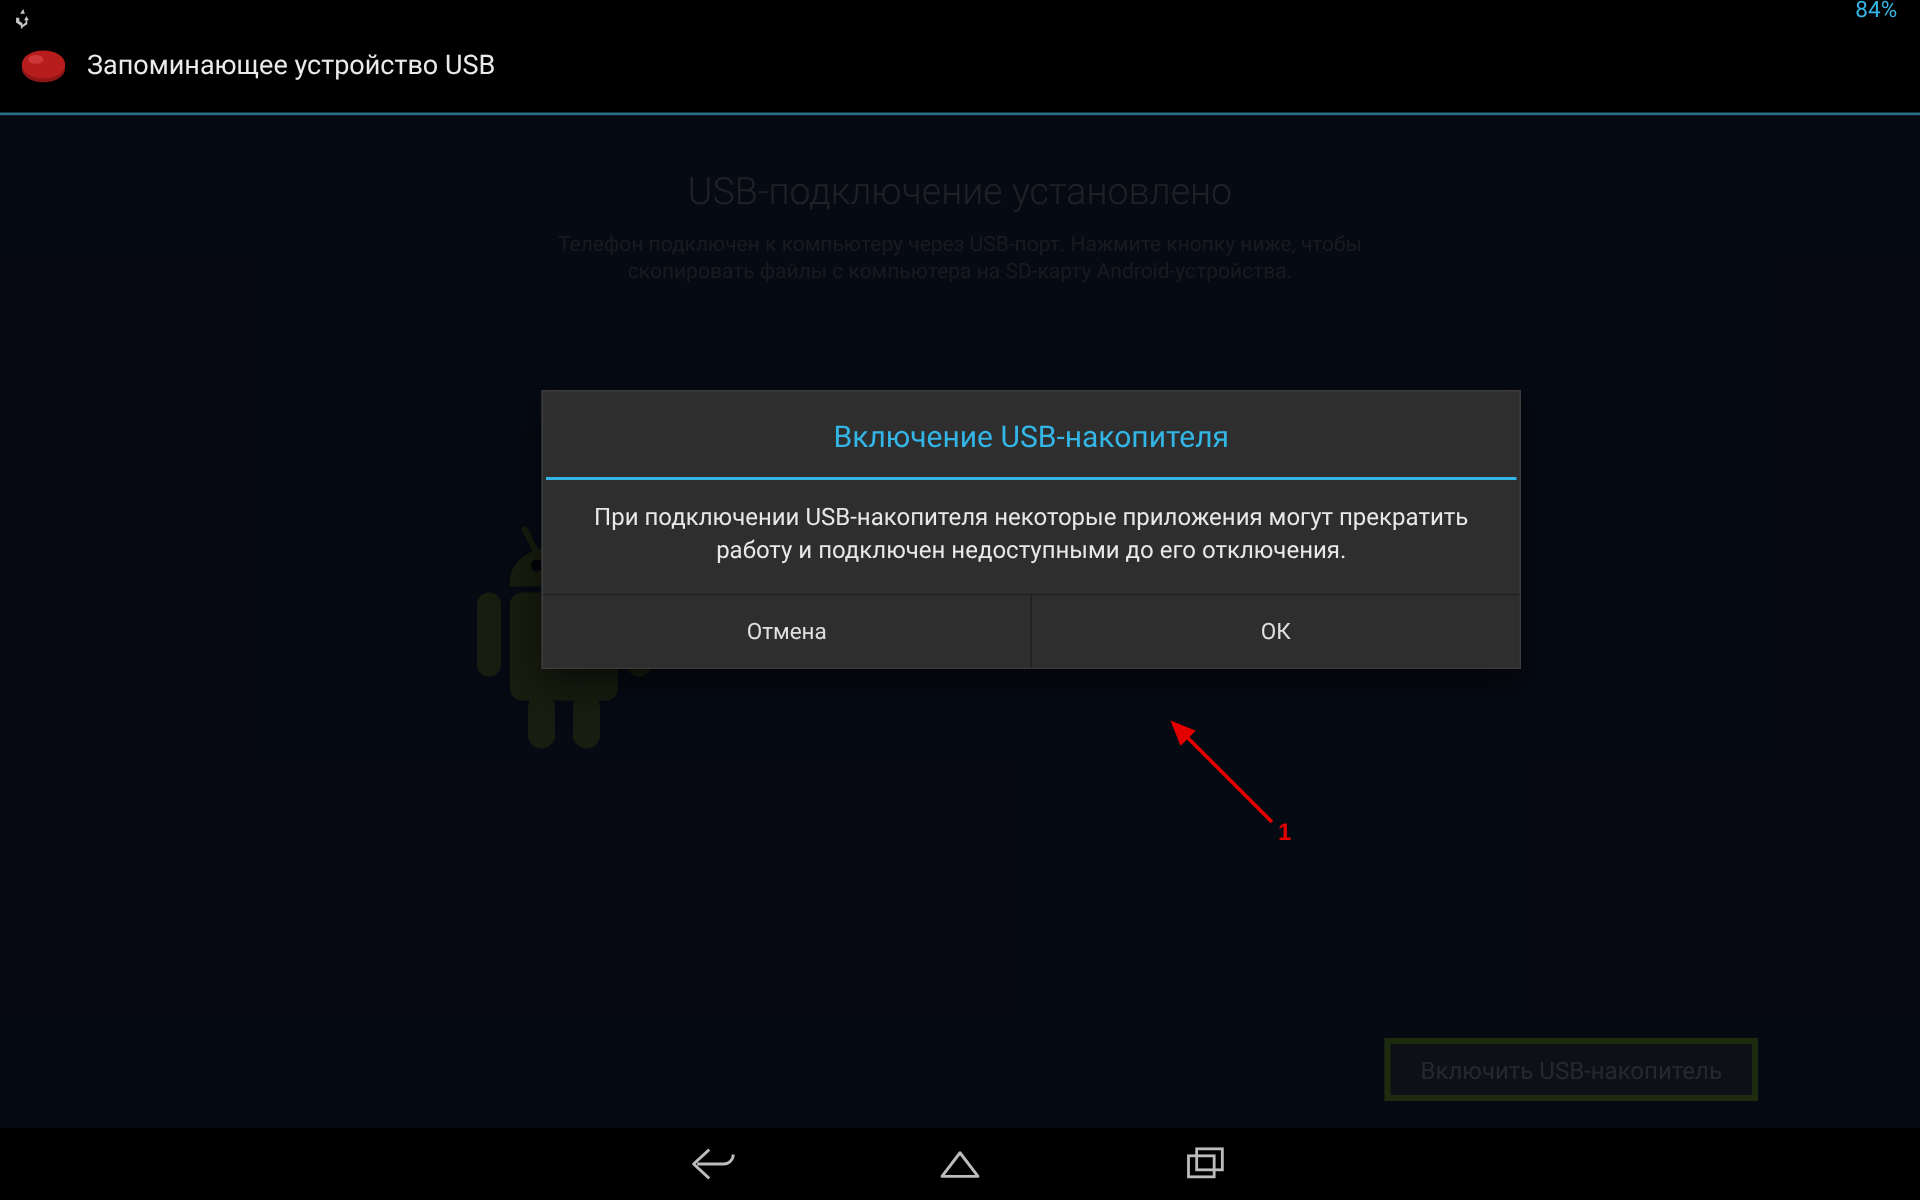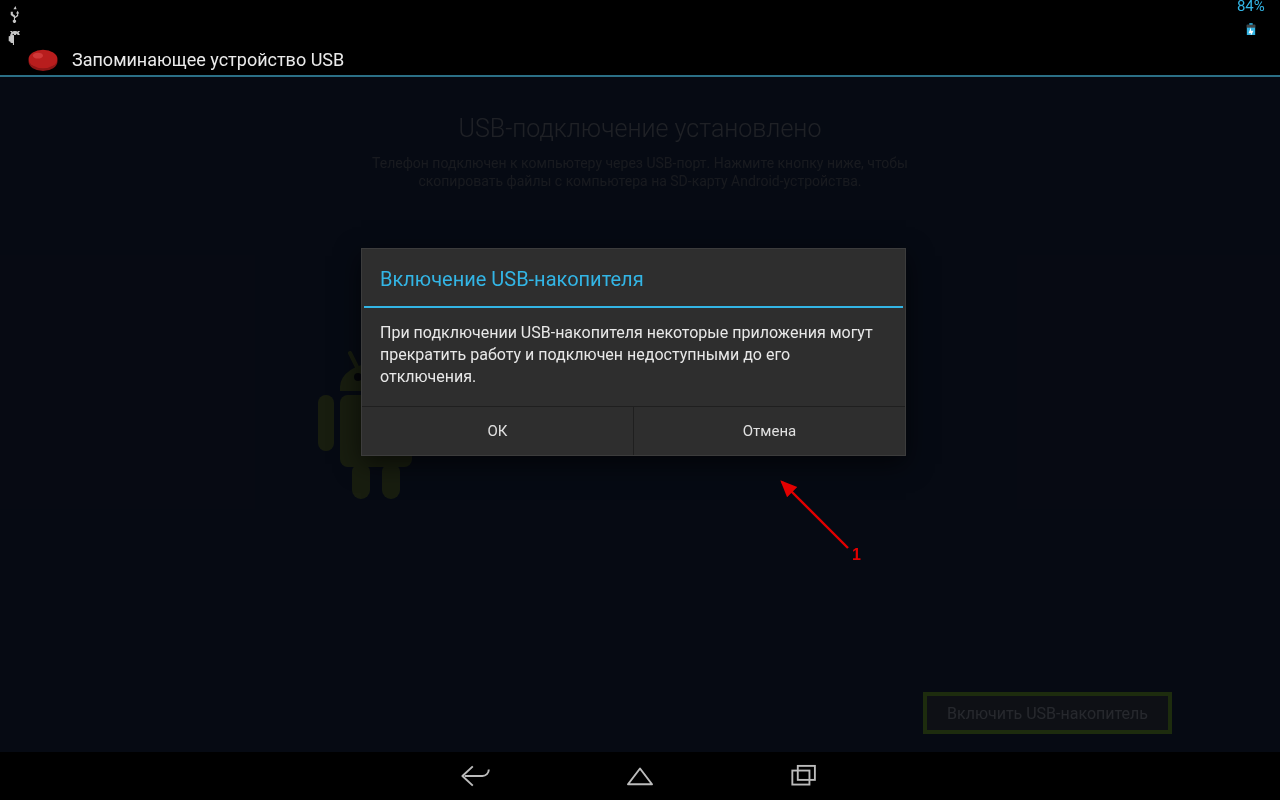--- a/index.html
+++ b/index.html
@@ -6,37 +6,37 @@
   html, body { width: 1280px; height: 800px; overflow: hidden; background: #000; font-family: "Roboto", "Helvetica Neue", Arial, sans-serif; -webkit-font-smoothing: antialiased; }
   
   
   .statusbar { position: absolute; top:0; left:0; right:0; height:27px; background:#000; color:#c7c7c7; display:flex; justify-content:space-between; align-items:center; padding:0 6px; font-size:14px; }
   .statusbar .left, .statusbar .right { display:flex; align-items:center; gap:8px;flex-direction:column; }
   .statusbar svg { display:block; }
   .battery-text { color:#33b5e5; font-size:15px; }
   .clock { color:#33b5e5; font-size:16px; letter-spacing:0.5px; margin-left:4px;margin-top:32px; }
 
   
-  .actionbar { position:absolute; top:35px; left:0; right:0; height:48px; background:#000; display:flex; align-items:center; padding-left:12px; color:#eaeaea; font-size:18px;margin-left:14px;}
+  .actionbar { position:absolute; top:19px; left:0; right:0; height:48px; background:#000; display:flex; align-items:center; padding-left:12px; color:#eaeaea; font-size:18px;}
   .actionbar .app-icon { width:34px; height:34px; margin-right:12px; display:flex; align-items:center; justify-content:center;}
   .actionbar-divider { position:absolute; left:0; right:0; top:75px; height:2px; background:#2b6f86; }
 
   
   .page { position:absolute; top:77px; left:0; right:0; bottom:48px; background:#0f172a;}
   .page-overlay { position:absolute; inset:0; background:rgba(0,0,0,0.55); }
   
   .headline { position:absolute; top:37px; left:0; right:0; text-align:center; color:#8f8f8f; font-size:25px; font-weight:300; opacity:.42; }
   .subline { position:absolute; top:77px; width:620px; left:50%; margin-left:-310px; text-align:center; color:#6a6a6a; font-size:14px; line-height:18px; opacity:.42; }
   
   .android-robot { position:absolute; left:310px; top:270px; width:132px; height:160px; opacity:.52; }
   
   .enable-btn { position:absolute; right:108px; bottom:18px; height:42px; padding:0 20px; background:#393939; color:#b7b7b7; border:4px solid #84cc16; font-size:16px; display:flex; align-items:center; opacity:.42; }
 
   
-  .dialog { position:absolute; left:361px; top:248px; width:545px; background:#2e2e2e; border:1px solid #3c3c3c; box-shadow:0 8px 24px rgba(0,0,0,.6); }
+  .dialog { position:absolute; left:361px; top:260px; width:653px; background:#2e2e2e; border:1px solid #3c3c3c; box-shadow:0 8px 24px rgba(0,0,0,.6);text-align:center; }
   .dialog-title { color:#33b5e5; font-size:20px; font-weight:400; padding:18px 18px 15px; }
   .dialog-title-rule { height:2px; background:#33b5e5; margin:0 2px; }
   .dialog-body { color:#e8e8e8; font-size:16px; line-height:22px; padding:14px 18px 18px; }
   .dialog-btnrow { display:flex; border-top:1px solid #1f1f1f; }
   .dialog-btn { flex:1; height:48px; display:flex; align-items:center; justify-content:center; color:#e0e0e0; font-size:15px; background:#2e2e2e; cursor:pointer; }
   .dialog-btn + .dialog-btn { border-left:1px solid #1f1f1f; }
   
   
   .annotation { position:absolute; pointer-events:none; }
 
@@ -140,22 +140,22 @@
 
   <div class="enable-btn">Включить USB-накопитель</div>
   <div class="page-overlay"></div>
 </div>
 
 <div class="dialog">
   <div class="dialog-title">Включение USB-накопителя</div>
   <div class="dialog-title-rule"></div>
   <div class="dialog-body">При подключении USB-накопителя некоторые приложения могут прекратить работу и подключен недоступными до его отключения.</div>
   <div class="dialog-btnrow">
+    <div class="dialog-btn">Отмена</div>
     <div class="dialog-btn">ОК</div>
-    <div class="dialog-btn">Отмена</div>
   </div>
 </div>
 
 <svg class="annotation" style="left:762px; top:470px;" width="110" height="110">
   <defs>
       <marker id="ah" markerWidth="8" markerHeight="8" refX="6" refY="3" orient="auto">
         <path d="M0 0L7 3L0 6z" fill="#e20000"></path>
       </marker>
     </defs>
   <line x1="86" y1="78" x2="20" y2="12" stroke="#e20000" stroke-width="2.4" marker-end="url(#ah)"></line>

